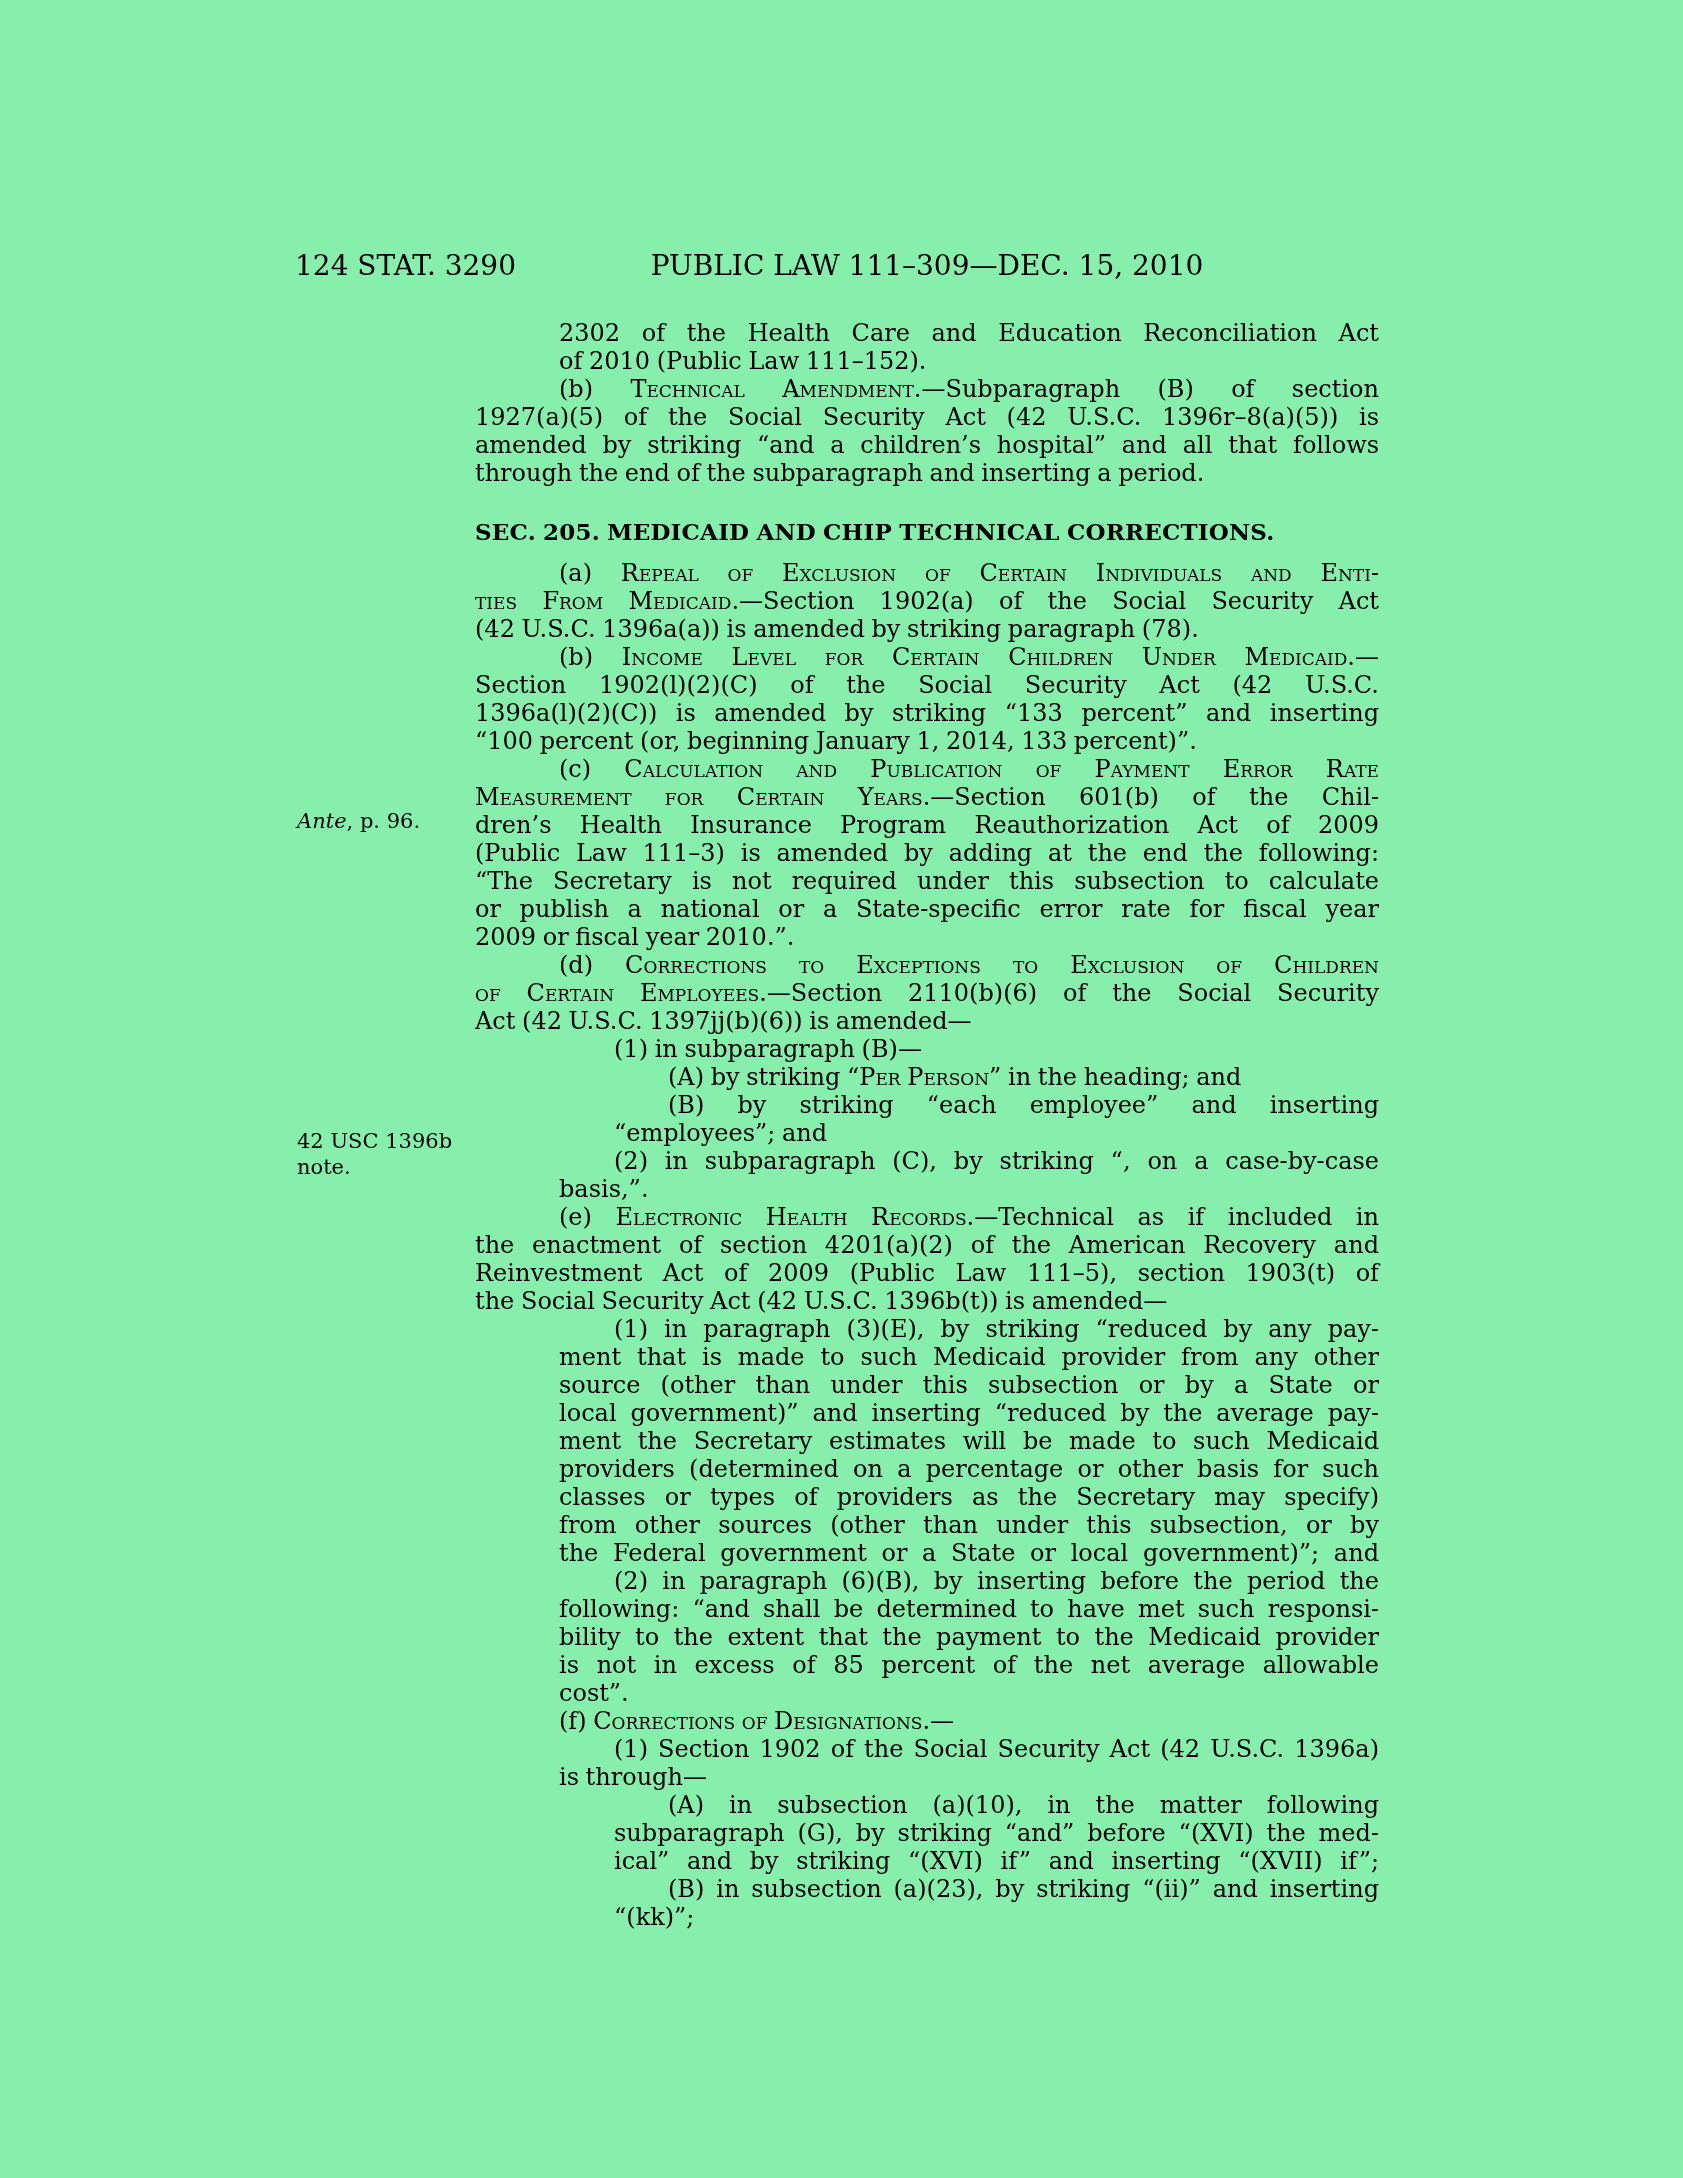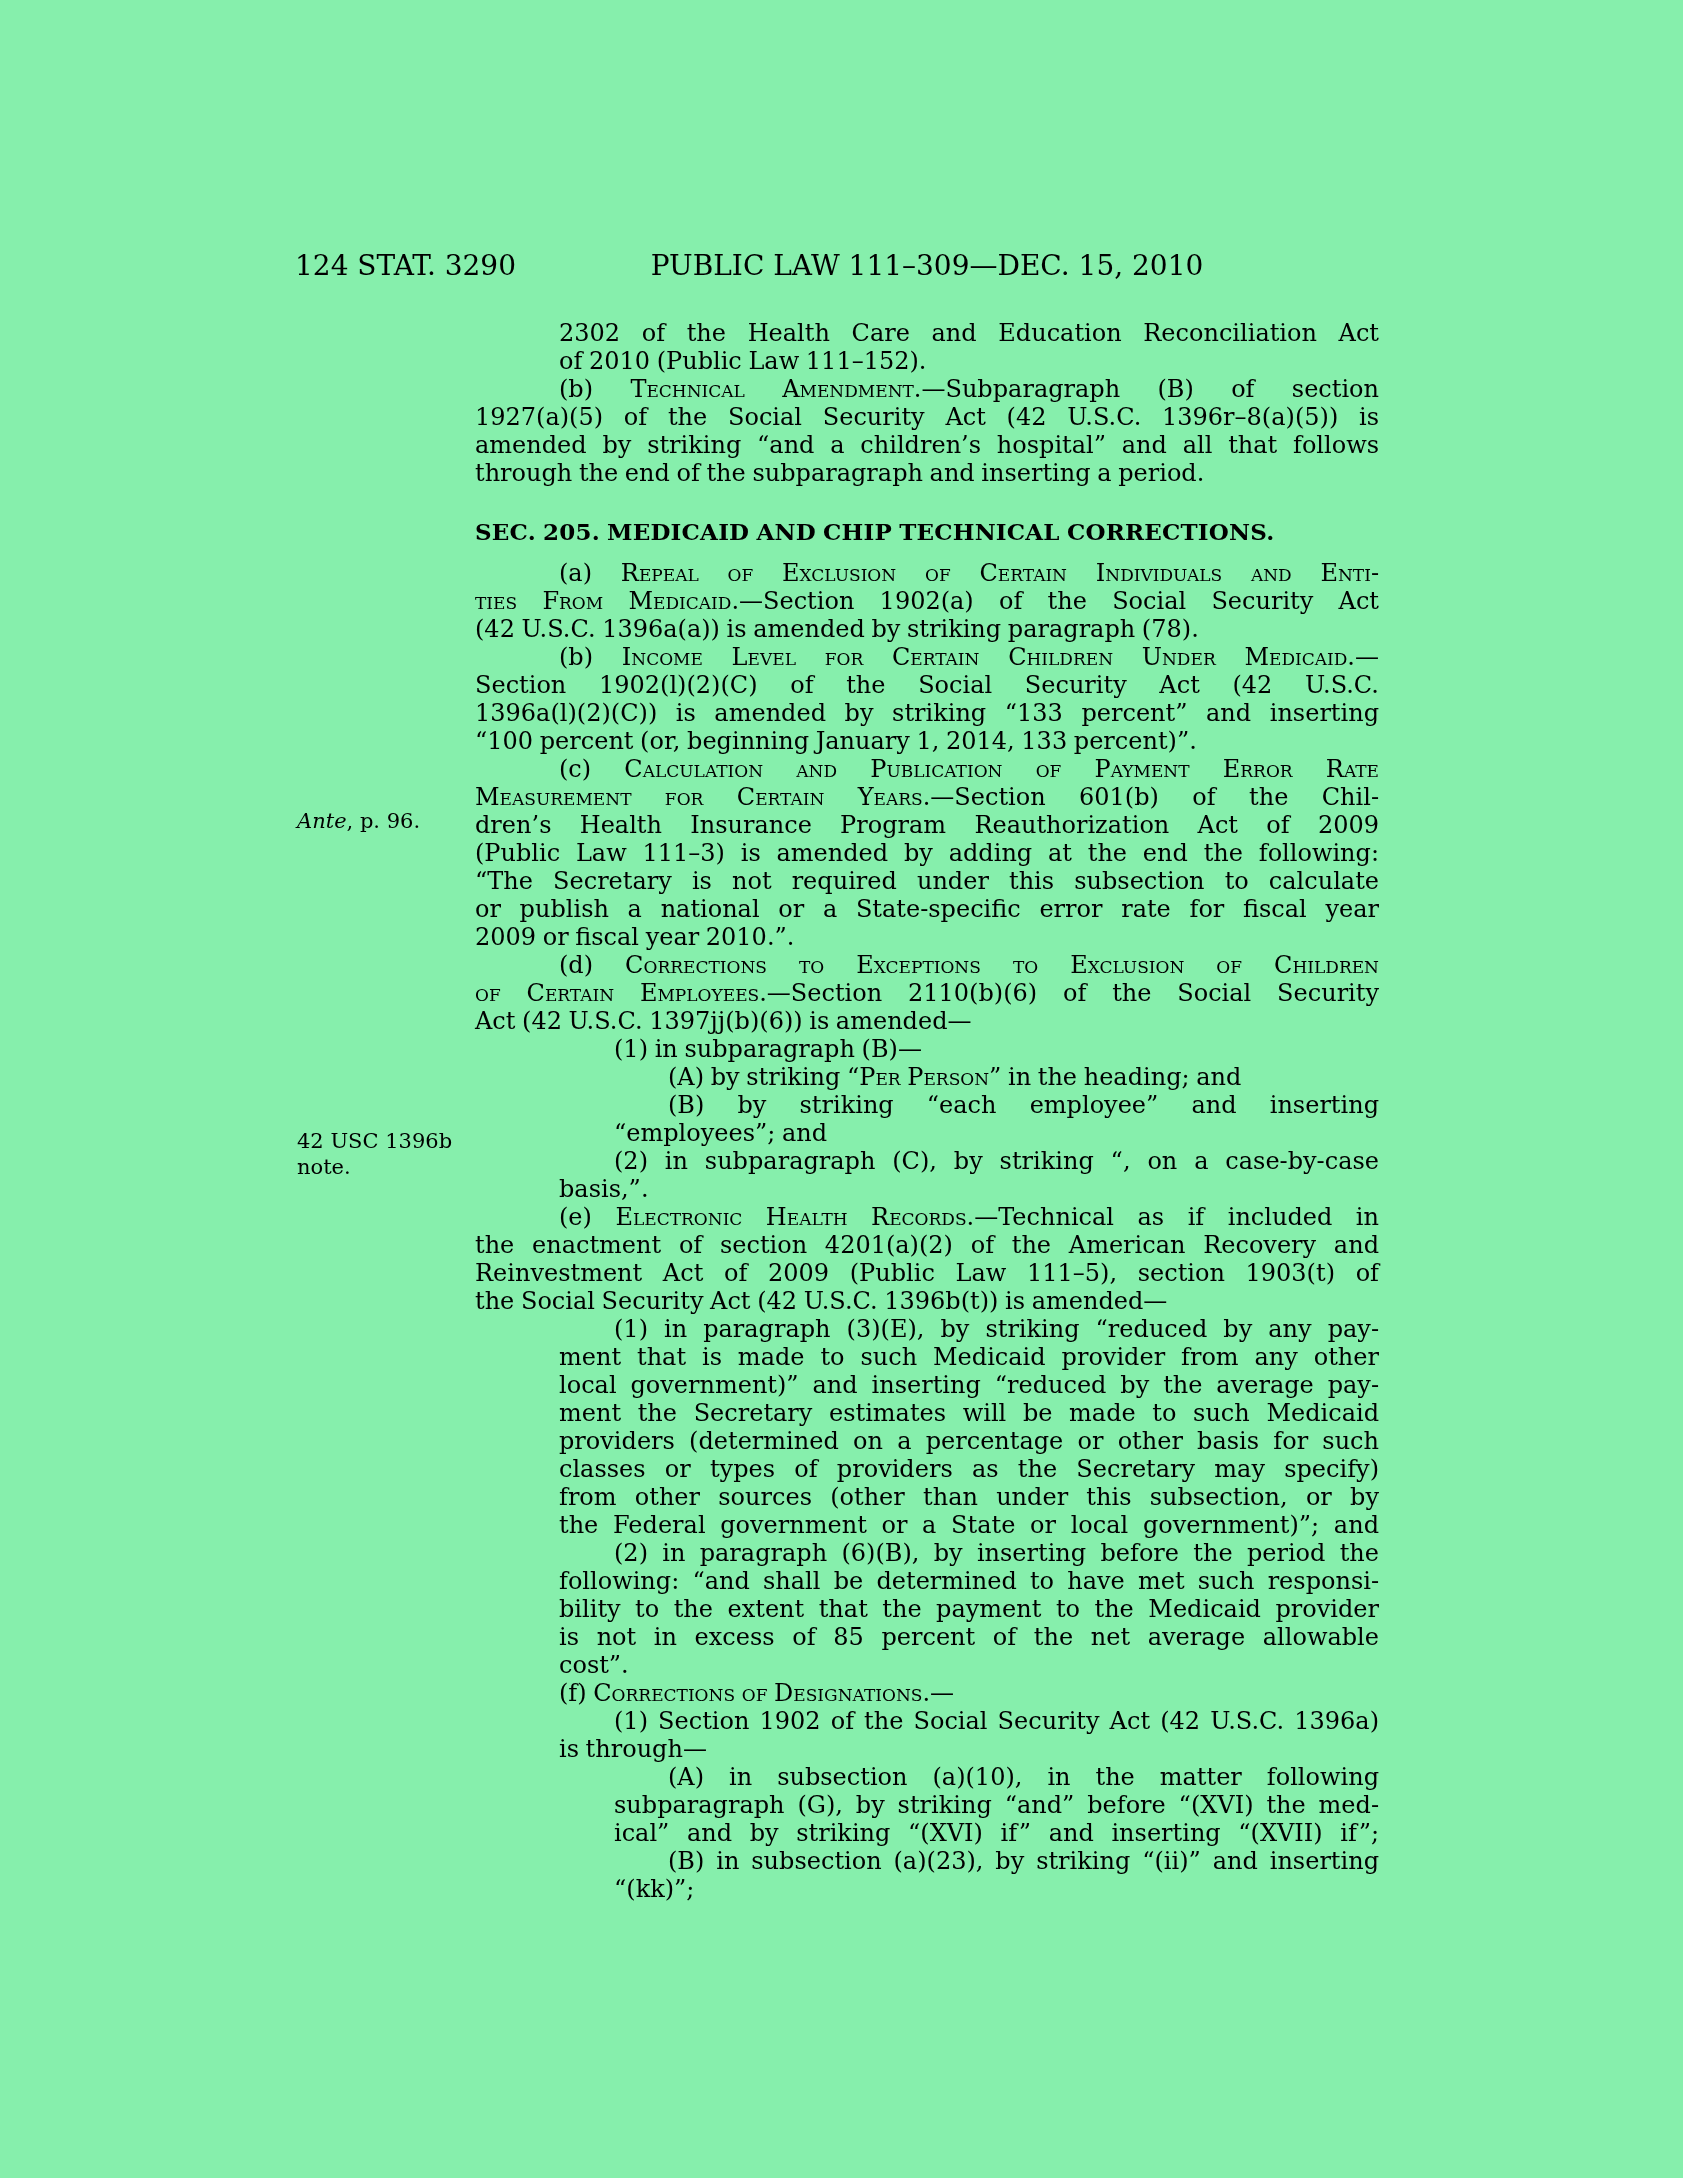--- a/index.html
+++ b/index.html
@@ -91,20 +91,21 @@
         <div class="line ind3 j"><span>(B) by striking “each employee” and inserting</span></div>
         <div class="line ind2"><span>“employees”; and</span></div>
         <div class="line ind2 j"><span>(2) in subparagraph (C), by striking “, on a case-by-case</span></div>
         <div class="line ind1"><span>basis,”.</span></div>
         <div class="line ind1 j"><span>(e) </span><span class="seg-sc">Electronic Health Records</span><span>.—Technical as if included in</span></div>
         <div class="line ind0 j"><span>the enactment of section 4201(a)(2) of the American Recovery and</span></div>
         <div class="line ind0 j"><span>Reinvestment Act of 2009 (Public Law 111–5), section 1903(t) of</span></div>
         <div class="line ind0"><span>the Social Security Act (42 U.S.C. 1396b(t)) is amended—</span></div>
         <div class="line ind2 j"><span>(1) in paragraph (3)(E), by striking “reduced by any pay-</span></div>
         <div class="line ind1 j"><span>ment that is made to such Medicaid provider from any other</span></div>
+        <div class="line ind1 j"><span>source (other than under this subsection or by a State or</span></div>
         <div class="line ind1 j"><span>local government)” and inserting “reduced by the average pay-</span></div>
         <div class="line ind1 j"><span>ment the Secretary estimates will be made to such Medicaid</span></div>
         <div class="line ind1 j"><span>providers (determined on a percentage or other basis for such</span></div>
         <div class="line ind1 j"><span>classes or types of providers as the Secretary may specify)</span></div>
         <div class="line ind1 j"><span>from other sources (other than under this subsection, or by</span></div>
         <div class="line ind1 j"><span>the Federal government or a State or local government)”; and</span></div>
         <div class="line ind2 j"><span>(2) in paragraph (6)(B), by inserting before the period the</span></div>
         <div class="line ind1 j"><span>following: “and shall be determined to have met such responsi-</span></div>
         <div class="line ind1 j"><span>bility to the extent that the payment to the Medicaid provider</span></div>
         <div class="line ind1 j"><span>is not in excess of 85 percent of the net average allowable</span></div>

